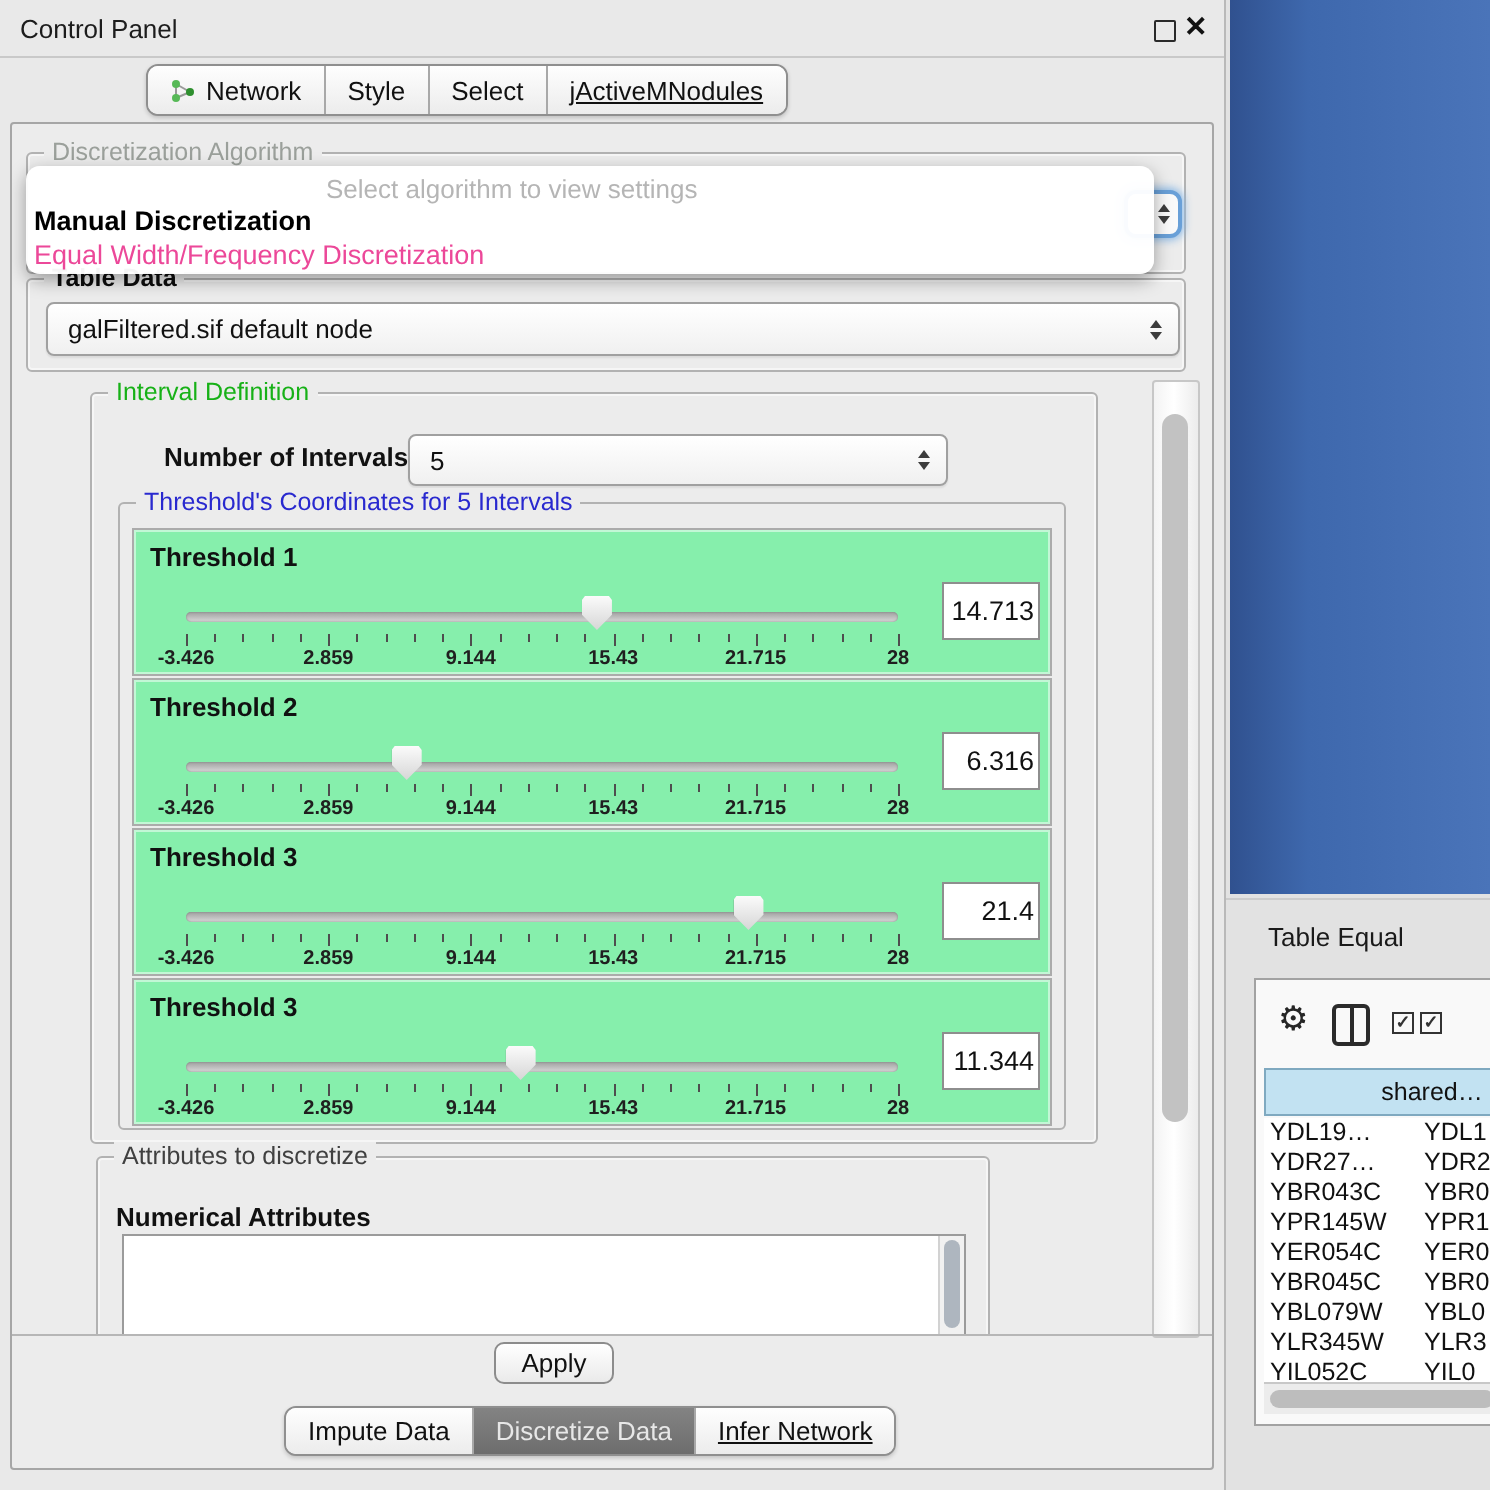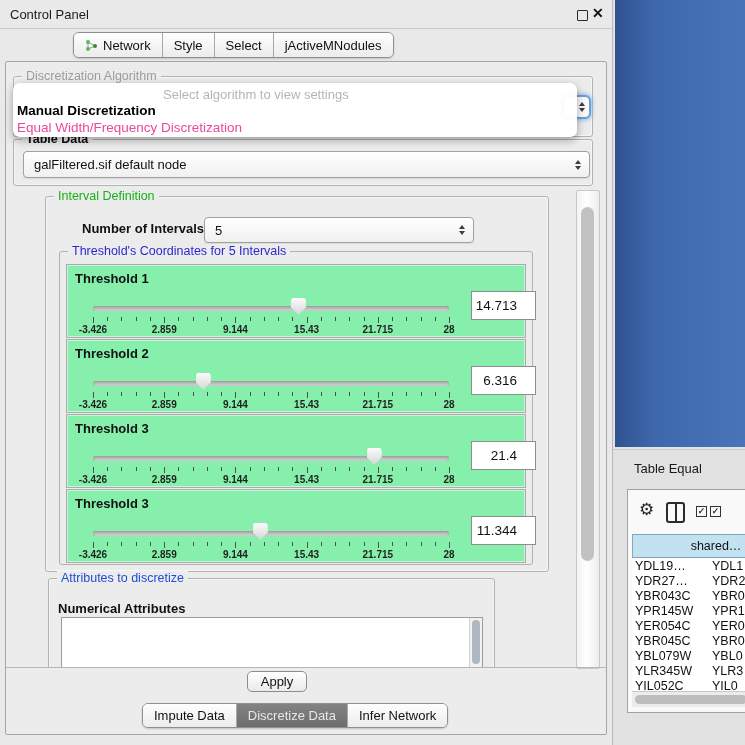--- a/index.html
+++ b/index.html
@@ -11,21 +11,21 @@
   .cp{position:absolute;left:0;top:0;width:612px;height:745px;background:#e9e9e9;border-right:1px solid #b9b9b9;}
   .cp-titlebar{position:absolute;left:0;top:0;width:100%;height:28px;border-bottom:1px solid #c9c9c9;}
   .cp-title{position:absolute;left:10px;top:7px;font-size:13px;color:#1c1c1c;}
   .float-ic{position:absolute;left:577px;top:10px;width:9px;height:9px;border:1.5px solid #2a2a2a;border-radius:1px;}
   .close-ic{position:absolute;left:592px;top:5px;font-size:14px;font-weight:bold;color:#111;}
 
   .tabbar{position:absolute;display:flex;border:1px solid #8f8f8f;border-radius:6px;overflow:hidden;
           background:#fff;box-shadow:0 1px 2px rgba(0,0,0,.18);}
   .tab{display:flex;align-items:center;gap:5px;padding:0 11px;font-size:13px;color:#111;
        background:linear-gradient(#fefefe,#ececec);border-right:1px solid #a8a8a8;white-space:nowrap;}
-  .tab:last-child{border-right:none;}
+  .tab:last-child{border-right:none;text-decoration:underline;}
   .tab.sel{background:linear-gradient(#838383,#6d6d6d);color:#e7e7e7;}
   #topTabs{left:73px;top:32px;height:24px;}
   #bottomTabs{left:136px;top:641px;height:23px;}
 
   .content{position:absolute;left:5px;top:61px;width:600px;height:672px;border:1px solid #a6a6a6;
            background:#ececec;border-radius:2px;}
   .viewport{position:absolute;left:0;top:0;width:594px;height:605px;overflow:hidden;}
 
   .group{position:absolute;border:1px solid #b2b2b2;border-radius:3px;box-shadow:inset 0 0 0 1px rgba(255,255,255,.55);}
   .glabel{position:absolute;top:-8px;left:8px;background:#ececec;padding:0 4px;font-size:12.5px;white-space:nowrap;}
@@ -51,21 +51,21 @@
   .trow .tl{position:absolute;left:8px;top:6px;font-weight:bold;font-size:13px;}
   .track{position:absolute;left:26px;top:41px;width:356px;height:5px;border-radius:3px;
          background:linear-gradient(#a0a0a0,#d8d8d8);box-shadow:inset 0 0 1px #7d7d7d;}
   .thumb{position:absolute;top:33px;width:15px;height:17px;background:linear-gradient(#fbfbfb,#d6d6d6);
          clip-path:polygon(10% 0,90% 0,100% 12%,100% 55%,50% 100%,0 55%,0 12%);filter:drop-shadow(0 0 1px #777);}
   .tick{position:absolute;width:1px;background:#4e4e4e;top:52px;}
   .tick.minor{height:4px;}
   .tick.major{height:6px;}
   .tlab{position:absolute;top:59px;width:60px;text-align:center;font-size:10px;font-weight:bold;color:#1f1f1f;}
   .tval{position:absolute;left:404px;top:26px;width:45px;height:27px;background:#fff;border:1px solid #8e8e8e;
-        font-size:13.5px;display:flex;align-items:center;justify-content:flex-end;padding-right:18px;}
+        font-size:13.5px;display:flex;align-items:center;justify-content:flex-end;padding-right:2px;}
 
   .na-label{position:absolute;left:9px;top:22px;font-weight:bold;font-size:13px;}
   .attr-list{position:absolute;left:12px;top:38px;width:420px;height:120px;background:#fff;border:1px solid #9b9b9b;overflow:hidden;}
   .attr-item{height:17px;line-height:17px;padding-left:8px;font-size:12.5px;white-space:nowrap;}
   .attr-sb{position:absolute;right:0;top:0;width:12px;height:100%;background:#f1f1f1;border-left:1px solid #d2d2d2;}
   .attr-thumb{position:absolute;left:1.5px;top:2px;width:8px;height:44px;border-radius:4px;background:#aeb6bf;}
 
   .vsb{position:absolute;left:570px;top:128px;width:22px;height:477px;border:1px solid #c7c7c7;border-radius:2px;
        background:linear-gradient(90deg,#f3f3f3,#ffffff 45%,#ececec);}
   .vsb-thumb{position:absolute;left:4px;top:16px;width:13px;height:354px;border-radius:7px;background:#c2c2c2;}
@@ -340,21 +340,21 @@
                   <div class="tick major" style="left: 382px;"></div>
                   <div class="tlab" style="left: 352px;">28</div>
                   <div class="thumb" style="left: 185.818px;"></div>
                   <div class="tval">11.344</div>
                 </div>
               </div>
           </div>
         </div>
 
         <div class="group" id="gAttr">
-          <div class="glabel" style="color:#1d4ed8">Attributes to discretize</div>
+          <div class="glabel" style="color:#404040">Attributes to discretize</div>
           <div class="na-label">Numerical Attributes</div>
           <div class="attr-list">
             <div class="attr-sb">
               <div class="attr-thumb"></div>
             </div>
           </div>
         </div>
 
       </div>
 

